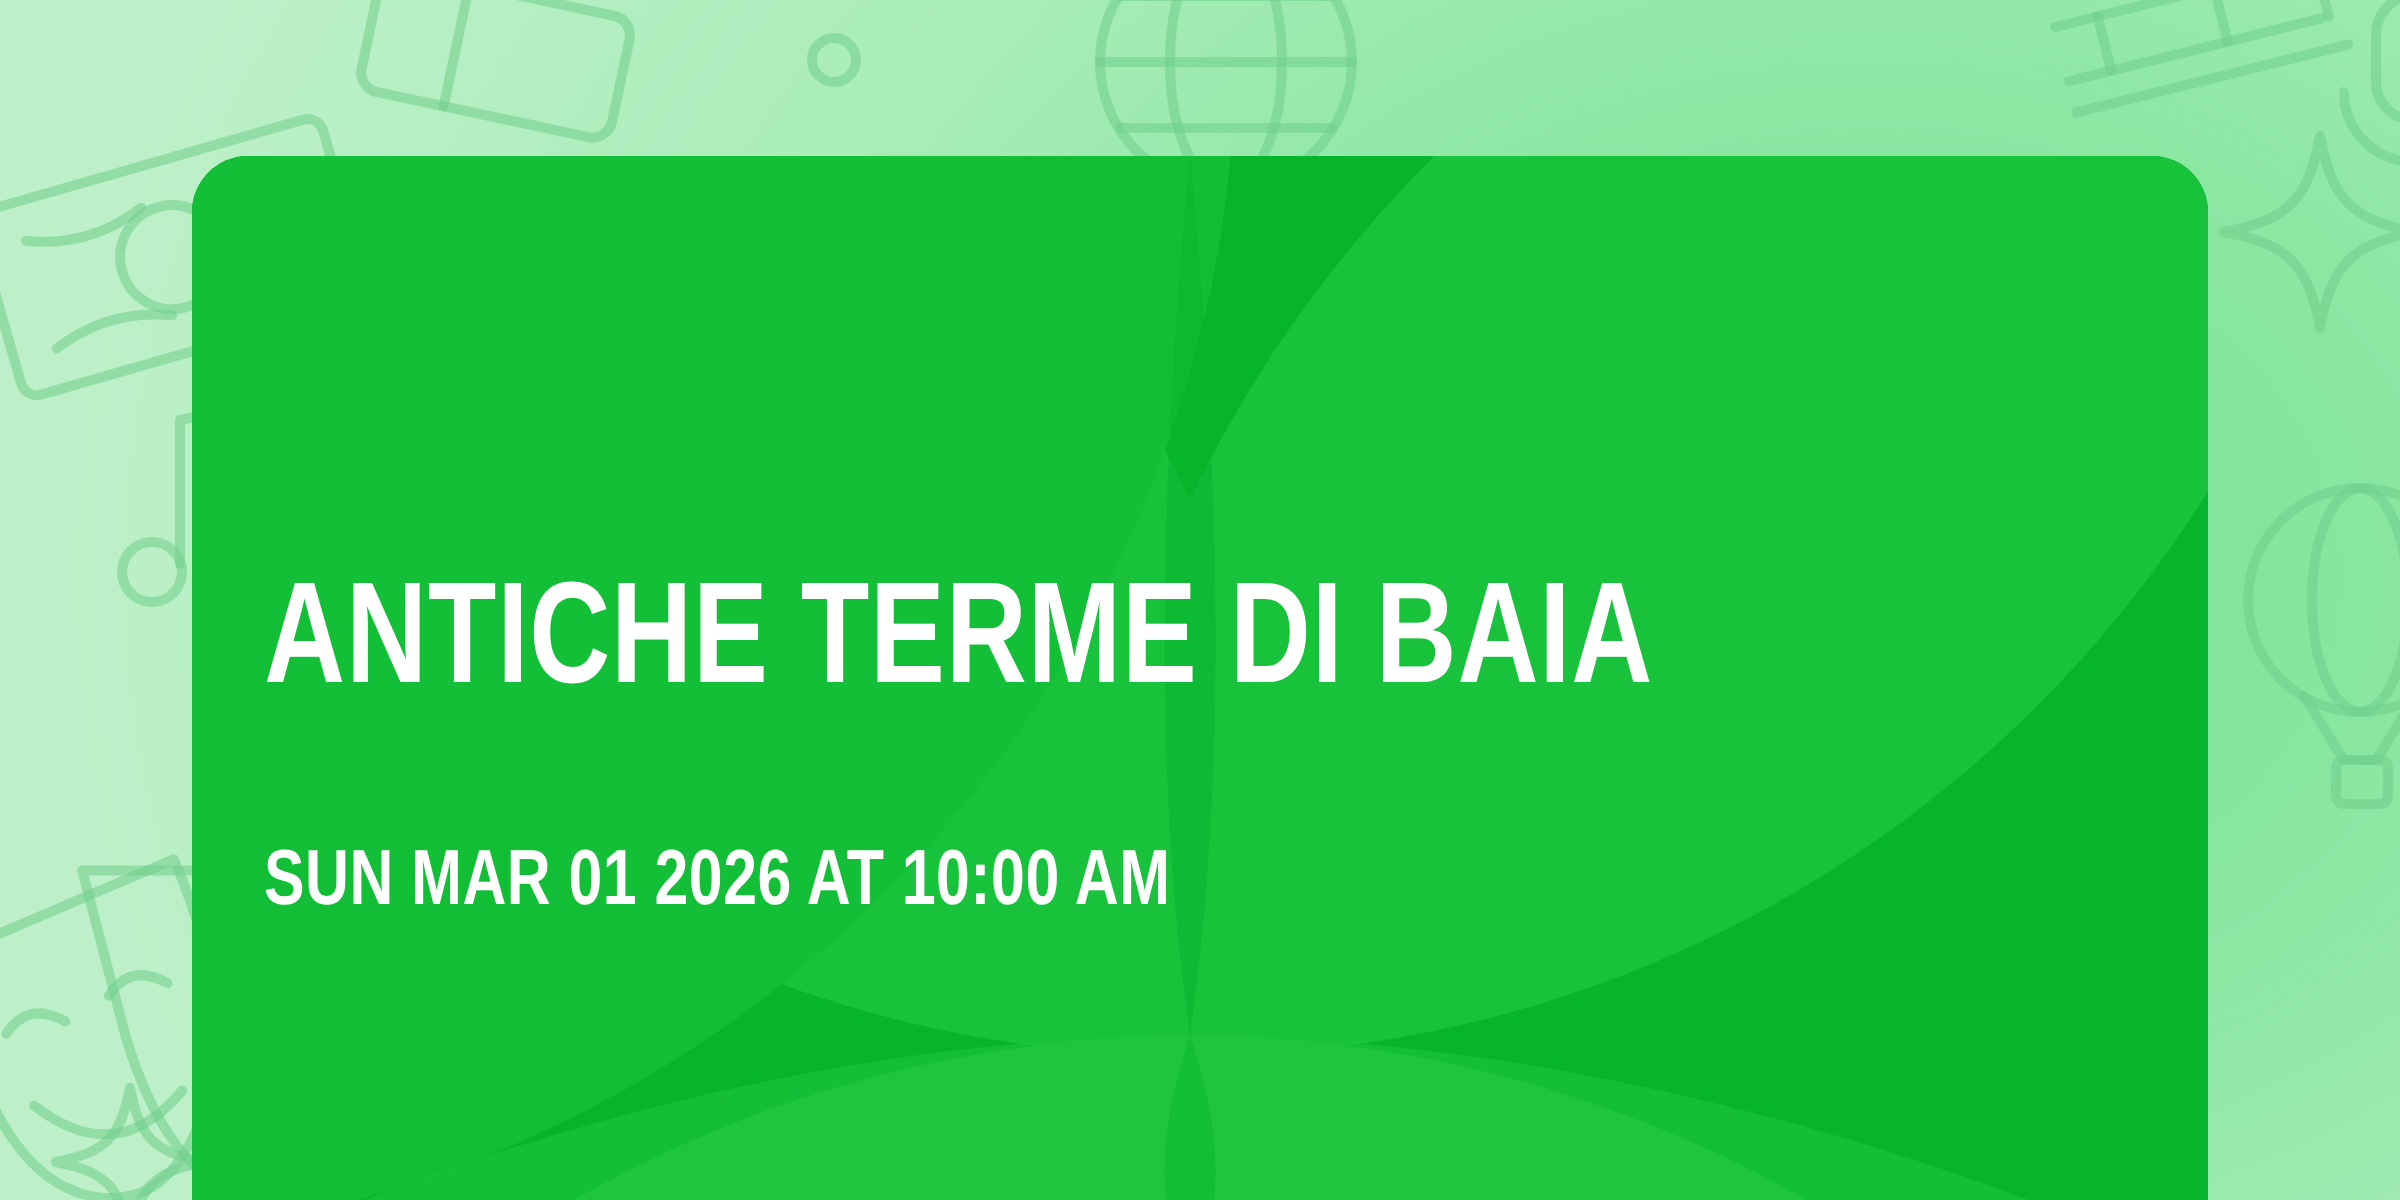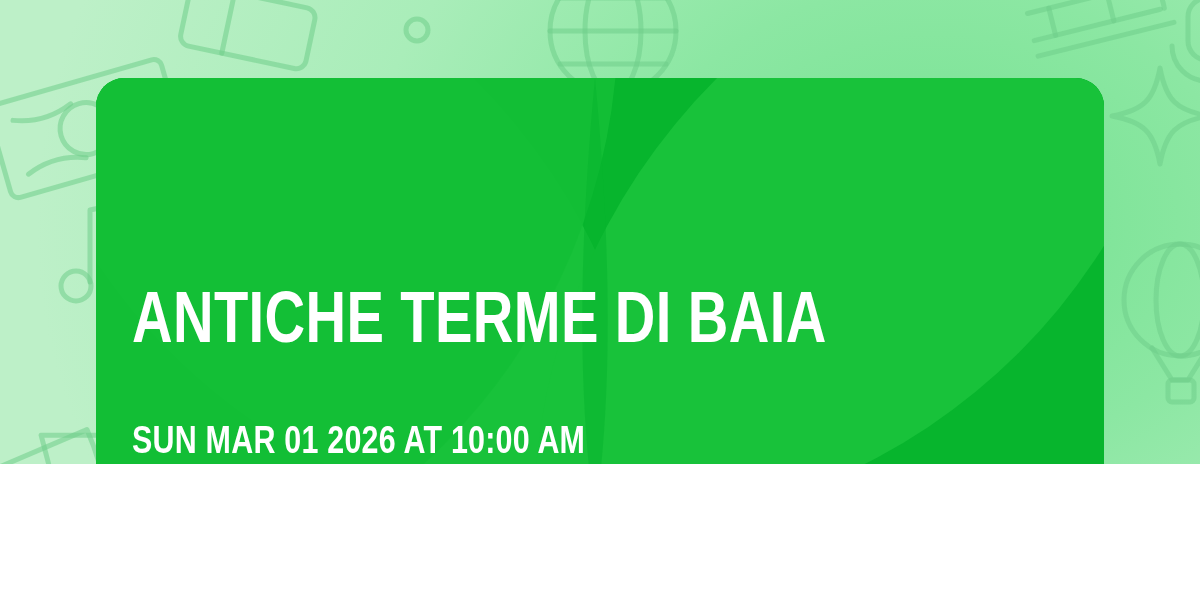--- a/index.html
+++ b/index.html
@@ -4,21 +4,21 @@
 <title>Event Card</title>
 <style>
   html, body {
     margin: 0;
     padding: 0;
     background: #ffffff;
   }
   #stage {
     position: relative;
     width: 1200px;
-    height: 464px;
+    height: 600px;
     overflow: hidden;
     font-family: "Liberation Sans", sans-serif;
   }
 
   
   .bg {
     position: absolute;
     inset: 0;
     background:
       radial-gradient(ellipse 900px 700px at 78% 48%, #74e290 0%, #8ce7a3 34%, #a9edb9 64%, #bdf0c8 100%),

